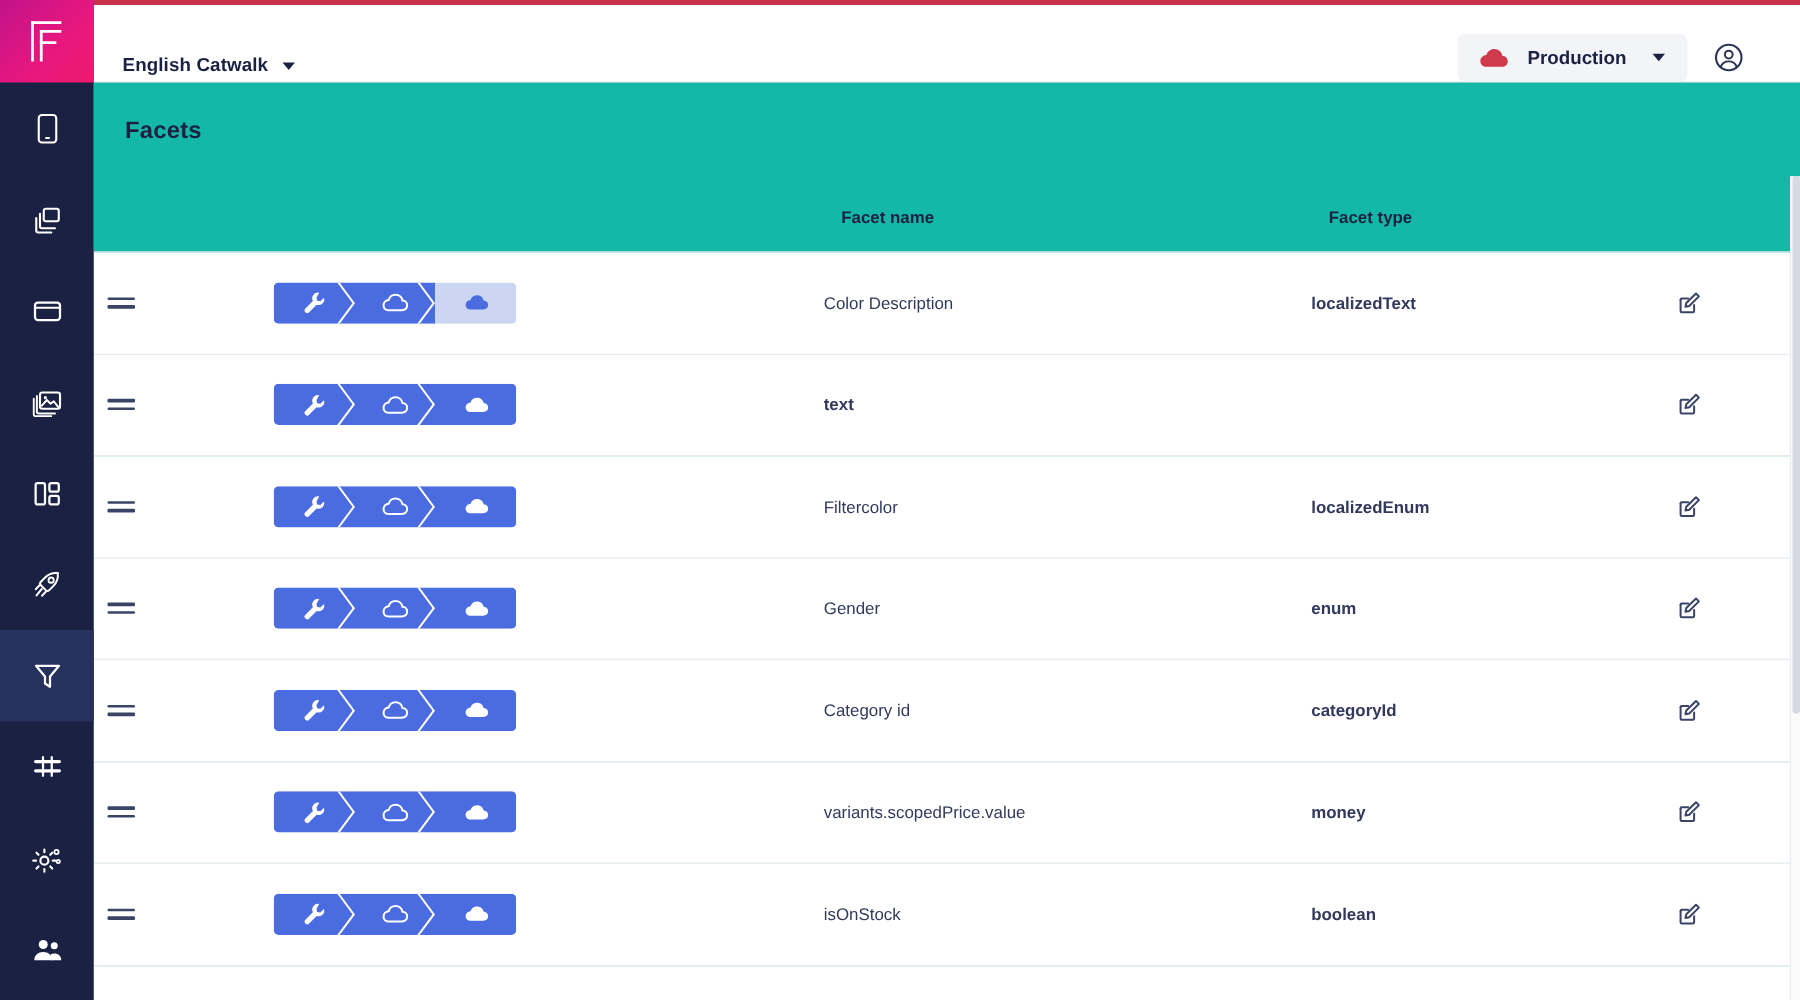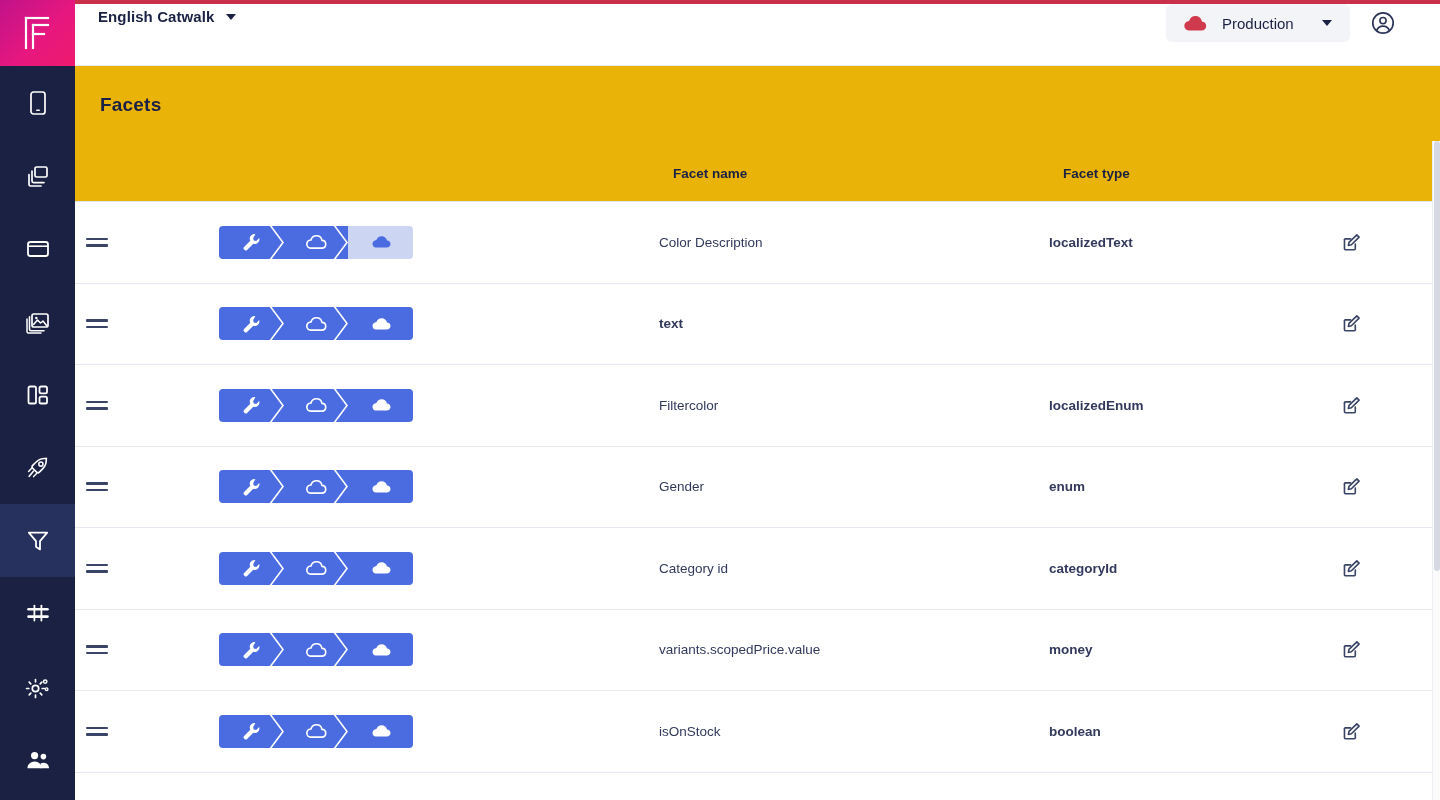--- a/index.html
+++ b/index.html
@@ -74,21 +74,21 @@
     background: #c9314b;
     z-index: 30;
   }
 
   .header {
     height: 66px;
     flex: 0 0 66px;
     background: #ffffff;
     border-bottom: 1px solid #e9eaf0;
     display: flex;
-    align-items: flex-start;
+    align-items: flex-end;
     padding: 4px 20px 0 20px;
     position: relative;
   }
 
   .project-select {
     display: flex;
     align-items: center;
     gap: 11px;
     cursor: pointer;
     padding: 4px 2px;
@@ -119,38 +119,38 @@
     align-items: center;
     gap: 14px;
     background: #f3f4f7;
     border-radius: 6px;
     padding: 10px 18px 10px 16px;
     cursor: pointer;
     min-width: 184px;
   }
   .env-label {
     font-size: 15px;
-    font-weight: normal;
+    font-weight: bold;
     color: #1a2143;
     flex: 1 1 auto;
   }
 
   .avatar-btn {
     width: 34px; height: 34px;
     display: flex; align-items: center; justify-content: center;
     cursor: pointer;
     margin-right: 20px;
   }
 
   
   .content {
     flex: 1 1 auto;
     position: relative;
     overflow: hidden;
-    background: #eab308;
+    background: #14b8a6;
   }
 
   .page-title {
     font-size: 19px;
     font-weight: bold;
     color: #1a2143;
     padding: 28px 0 0 25px;
     letter-spacing: .2px;
   }
 

